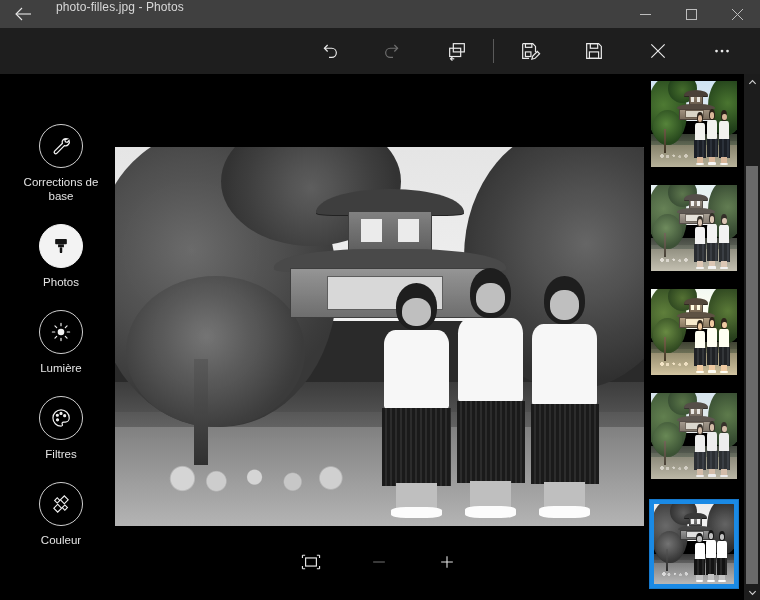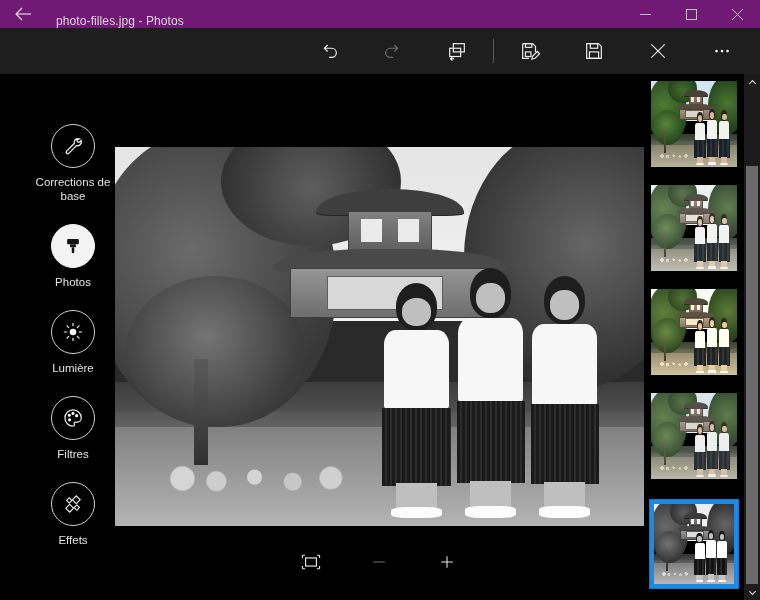--- a/index.html
+++ b/index.html
@@ -12,22 +12,22 @@
   .app {
     position: relative;
     width: 760px; height: 600px;
     background: #000;
   }
 
   
   .titlebar {
     position: absolute; top: 0; left: 0;
     width: 760px; height: 28px;
-    background: #701a75;
-    display: flex; align-items: flex-end;
+    background: #404040;
+    display: flex; align-items: flex-start;
   }
   .back-btn {
     width: 46px; height: 28px;
     display: flex; align-items: center; justify-content: center;
     color: #e8e8e8;
   }
   .back-btn svg { display: block; }
   .title-text {
     font-size: 12px; color: #d8d8d8;
     margin-left: 10px;
@@ -61,21 +61,21 @@
   .tb-btn.dim { color: #6e6e6e; }
   .tb-btn svg { display: block; }
   .tb-sep {
     width: 1px; height: 24px;
     background: #5a5a5a;
     margin: 0 4px;
   }
 
   
   .rail {
-    position: absolute; top: 74px; left: 16px;
+    position: absolute; top: 74px; left: 4px;
     width: 114px; height: 526px;
     background: #000;
     padding-top: 50px;
   }
   .rail-item {
     width: 114px;
     margin-bottom: 21px;
     display: flex; flex-direction: column; align-items: center;
   }
   .rail-circle {
@@ -399,21 +399,21 @@
       <div class="rail-circle">
         <span>
           <svg width="22" height="22" viewBox="0 0 24 24" fill="none" stroke="currentColor" stroke-width="1.2">
             <rect x="12.6" y="4.4" width="6" height="6" transform="rotate(45 15.6 7.4)"></rect>
             <rect x="5.4" y="13.6" width="6" height="6" transform="rotate(45 8.4 16.6)"></rect>
             <rect x="14.2" y="13.9" width="4" height="4" transform="rotate(45 16.2 15.9)"></rect>
             <rect x="5.9" y="6.1" width="4" height="4" transform="rotate(45 7.9 8.1)"></rect>
           </svg>
         </span>
       </div>
-      <div class="rail-label">Effets</div>
+      <div class="rail-label">Couleur</div>
     </div>
   </div>
 
   <div class="canvas">
     <div class="photo">
       <div class="scene f-bw">
         <div class="sky"></div>
           <div class="ground"></div>
           <div class="water"></div>
         <div class="treeL"></div>

